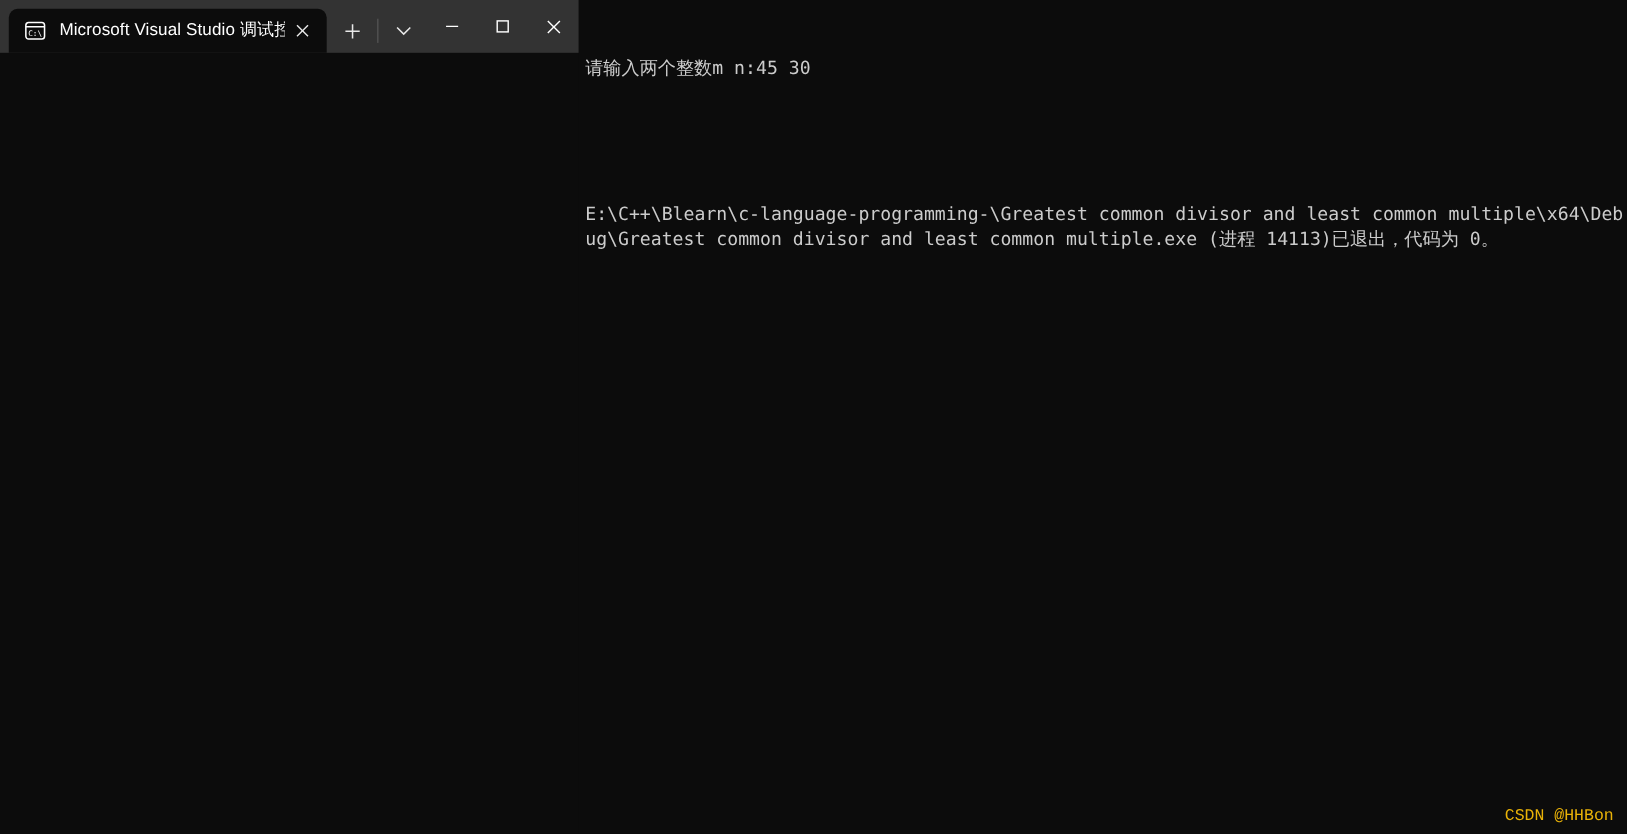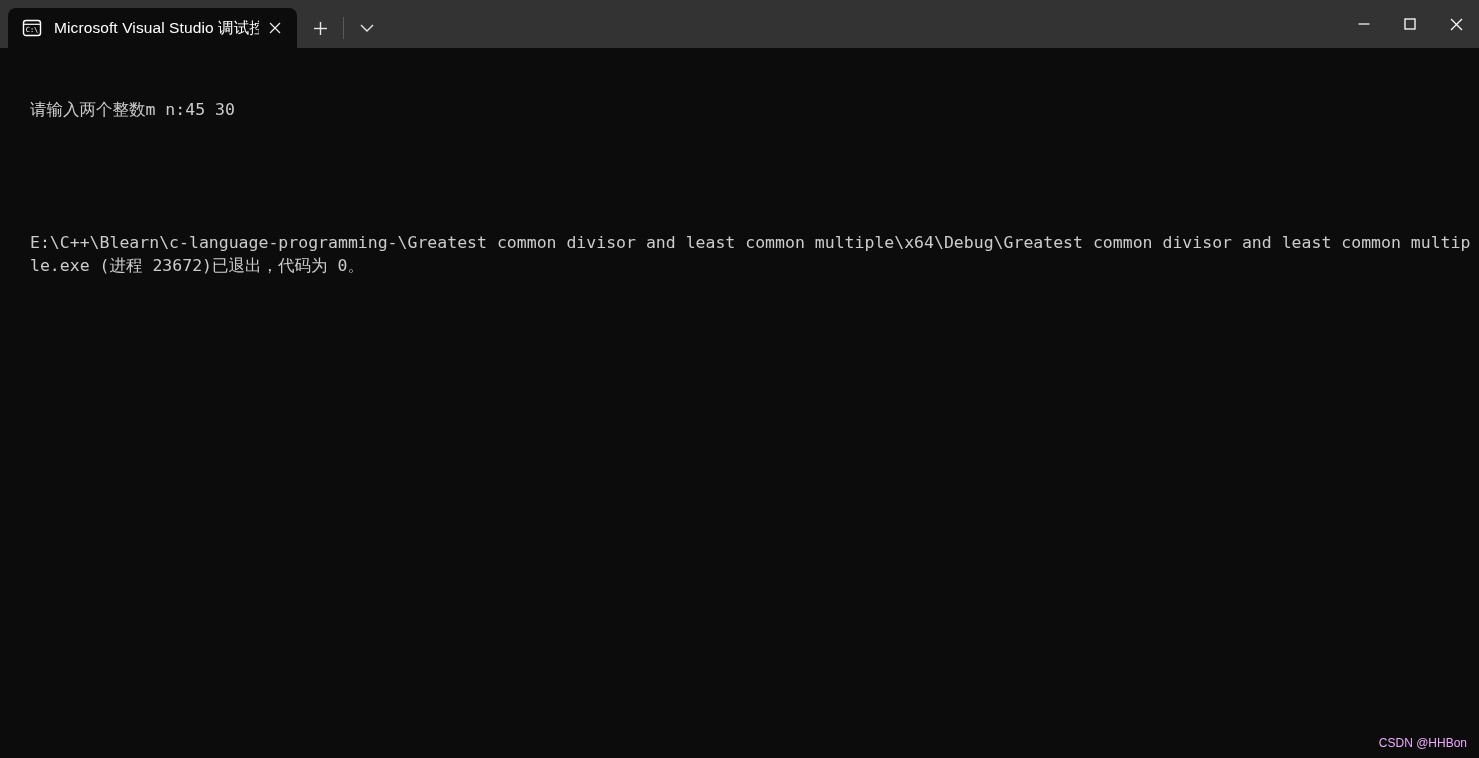--- a/index.html
+++ b/index.html
@@ -14,21 +14,21 @@
     overflow: hidden;
     font-family: "Liberation Sans", sans-serif;
   }
 
   .window {
     position: relative;
     width: 1479px;
     height: 758px;
     background: #0c0c0c;
     display: flex;
-    flex-direction: column;
+    flex-direction: row;
   }
 
   
   .titlebar {
     position: relative;
     height: 48px;
     flex: 0 0 48px;
     background: #333333;
     display: flex;
     align-items: flex-end;
@@ -146,38 +146,38 @@
     font-family: "DejaVu Sans Mono", "Liberation Mono", monospace;
     font-size: 16.5px;
     line-height: 22.3px;
     color: #cccccc;
     white-space: pre-wrap;
     word-break: break-all;
     margin: 0;
     letter-spacing: 0px;
   }
 
-  .line { display: block; min-height: 22.3px; margin-left: 24px; }
+  .line { display: block; min-height: 22.3px; }
 
   .cursor {
     display: inline-block;
     width: 2px;
     height: 17px;
     background: #cccccc;
     vertical-align: -3px;
     margin-left: 1px;
   }
 
   .watermark {
     position: absolute;
     right: 12px;
     bottom: 8px;
-    font-family: Liberation Sans, sans-serif;
-    font-size: 12px;
-    color: #f0abfc;
+    font-family: Liberation Mono, monospace;
+    font-size: 15px;
+    color: #eab308;
     user-select: none;
   }
 </style>
 </head>
 <body>
 
 <div class="window">
 
   <div class="titlebar">
 
@@ -235,19 +235,19 @@
         </svg>
       </div>
     </div>
 
   </div>
 
   <div class="console">
     <div class="console-text">
       <span class="line">请输入两个整数m n:45 30</span>
       <span class="line"></span>
-      <span class="line">E:\C++\Blearn\c-language-programming-\Greatest common divisor and least common multiple\x64\Debug\Greatest common divisor and least common multiple.exe (进程 23672)已退出，代码为 0。</span>
+      <span class="line">E:\C++\Blearn\c-language-programming-\Greatest common divisor and least common multiple\x64\Debug\Greatest common divisor and least common multiple.exe (进程 14113)已退出，代码为 0。</span>
     </div>
 
     <div class="watermark">CSDN @HHBon</div>
   </div>
 
 </div>
 
 </body></html>

